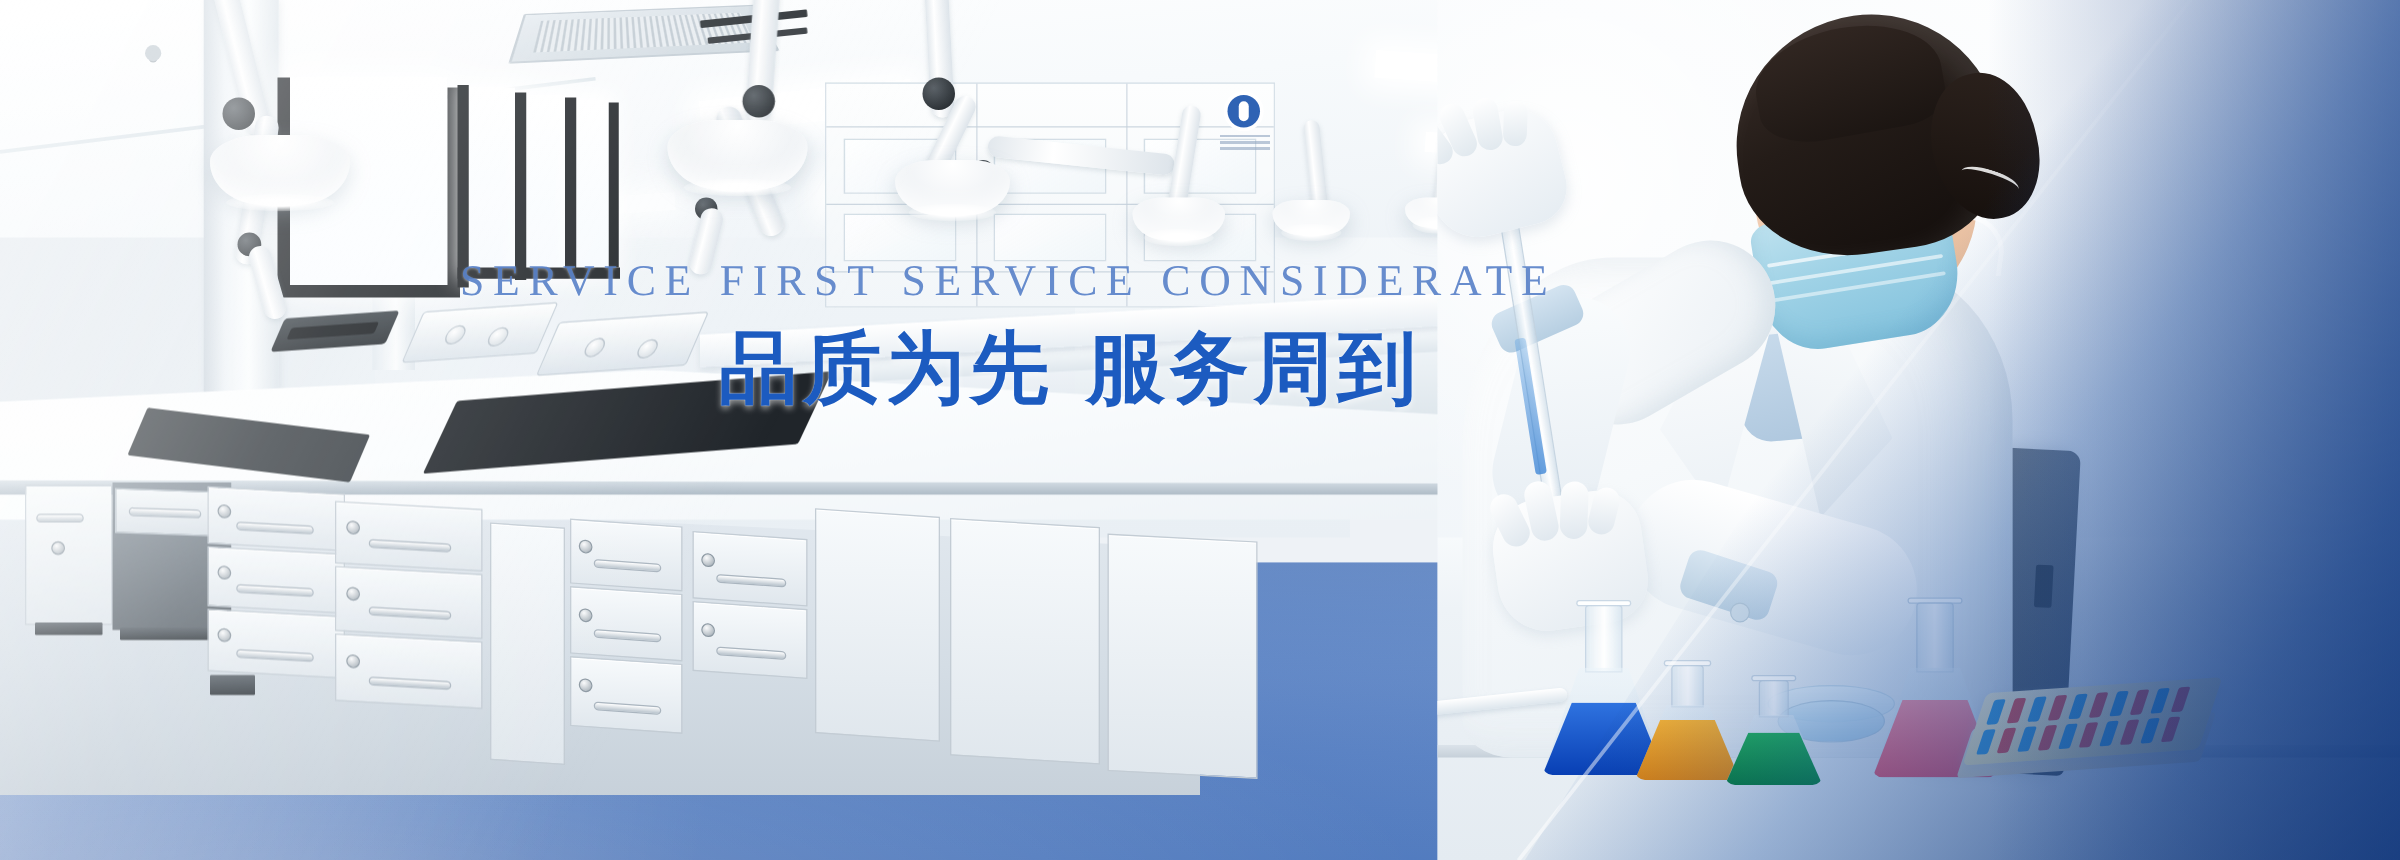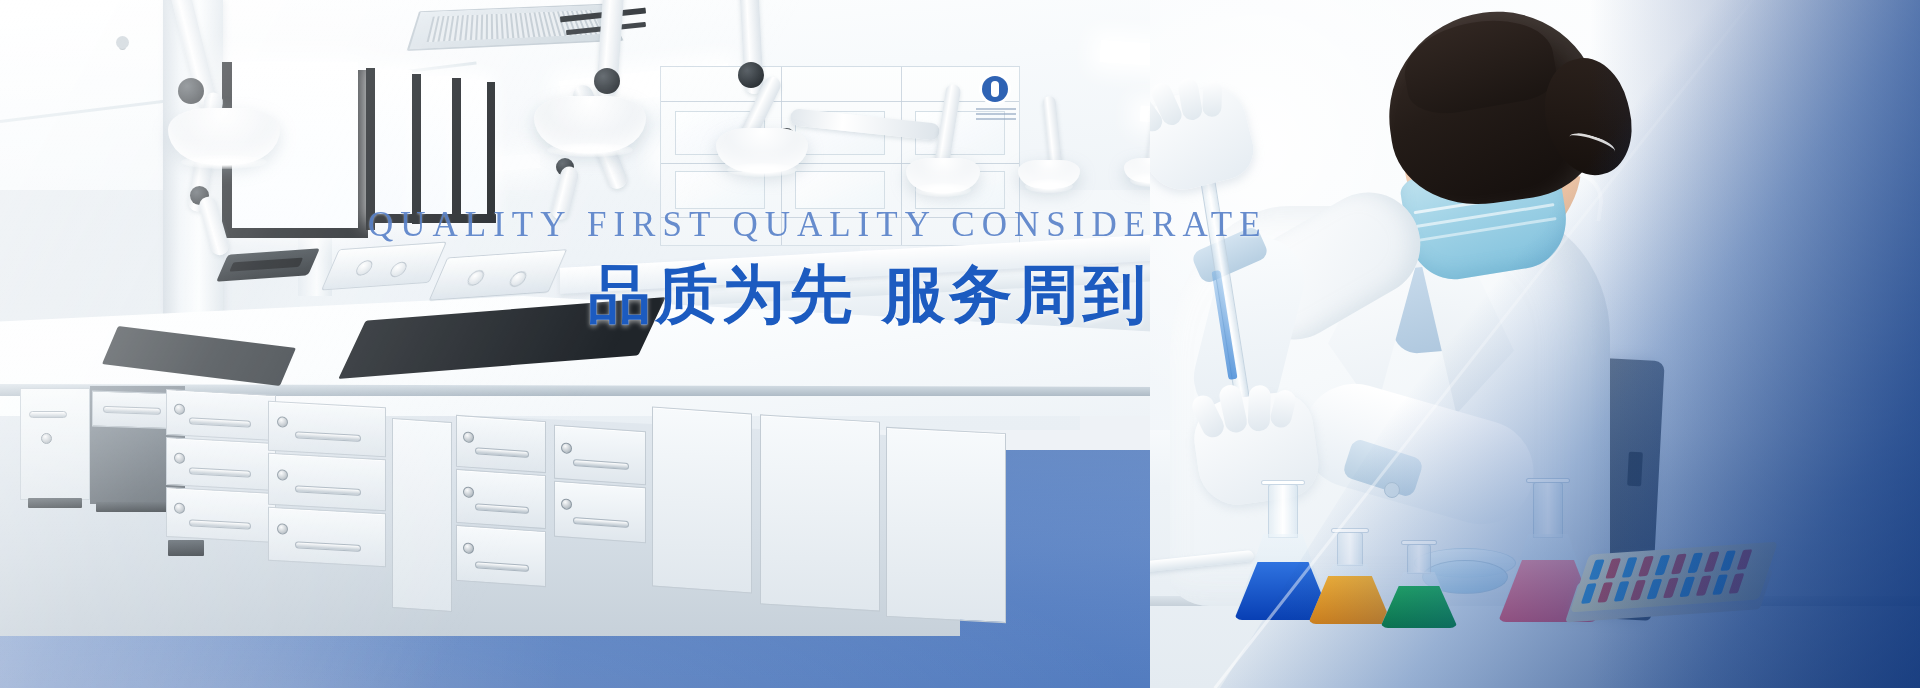--- a/index.html
+++ b/index.html
@@ -384,21 +384,21 @@
   .blueSoft { position:absolute; right:0; top:0; width:330px; height:688px;
     background:linear-gradient(90deg, rgba(20,70,150,0), rgba(17,60,136,.55));
     pointer-events:none; }
 
   
   .txt { position:absolute; left:0; top:0; width:1920px; height:688px; }
   .eng { position:absolute; left:368px; top:205px; width:900px;
     font-family:"Liberation Serif","DejaVu Serif",serif;
     font-size:35px; letter-spacing:7px; color:#5b83c9; opacity:.92;
     white-space:nowrap; text-shadow:0 1px 2px rgba(255,255,255,.5); }
-  .cn-head { position:absolute; left:588px; top:252px;
+  .cn-head { position:absolute; left:575px; top:252px;
     font-family:"DejaVu Sans","Liberation Sans",sans-serif;
     font-size:63px; font-weight:bold; letter-spacing:4px; color:#1c5bc0;
     white-space:nowrap;
     text-shadow:0 2px 5px rgba(255,255,255,.55), 0 0 1px rgba(255,255,255,.9); }
   .green-bar { position:absolute; left:398px; top:313px; width:600px; height:62px;
     background:#11913f; display:flex; align-items:center; justify-content:center; }
   .green-bar span { font-family:"DejaVu Sans","Liberation Sans",sans-serif;
     font-size:32px; color:#ffffff; letter-spacing:2px; white-space:nowrap;
     text-shadow:0 1px 2px rgba(0,60,25,.3); }
 </style>
@@ -683,17 +683,17 @@
       <i style="left:136px;top:30px;background:#3fa0de"></i>
       <i style="left:152px;top:30px;background:#e8504f"></i>
     </div>
 
     <div class="blueWedge"></div>
     <div class="blueSoft"></div>
     <div class="blueLine"></div>
   </div>
 
   <div class="txt">
-    <div class="eng">QUALITY  FIRST  QUALITY  CONSIDERATE</div>
+    <div class="eng">SERVICE  FIRST  SERVICE  CONSIDERATE</div>
     <div class="cn-head">品质为先 服务周到</div>
   </div>
 
 </div>
 
 </body></html>

